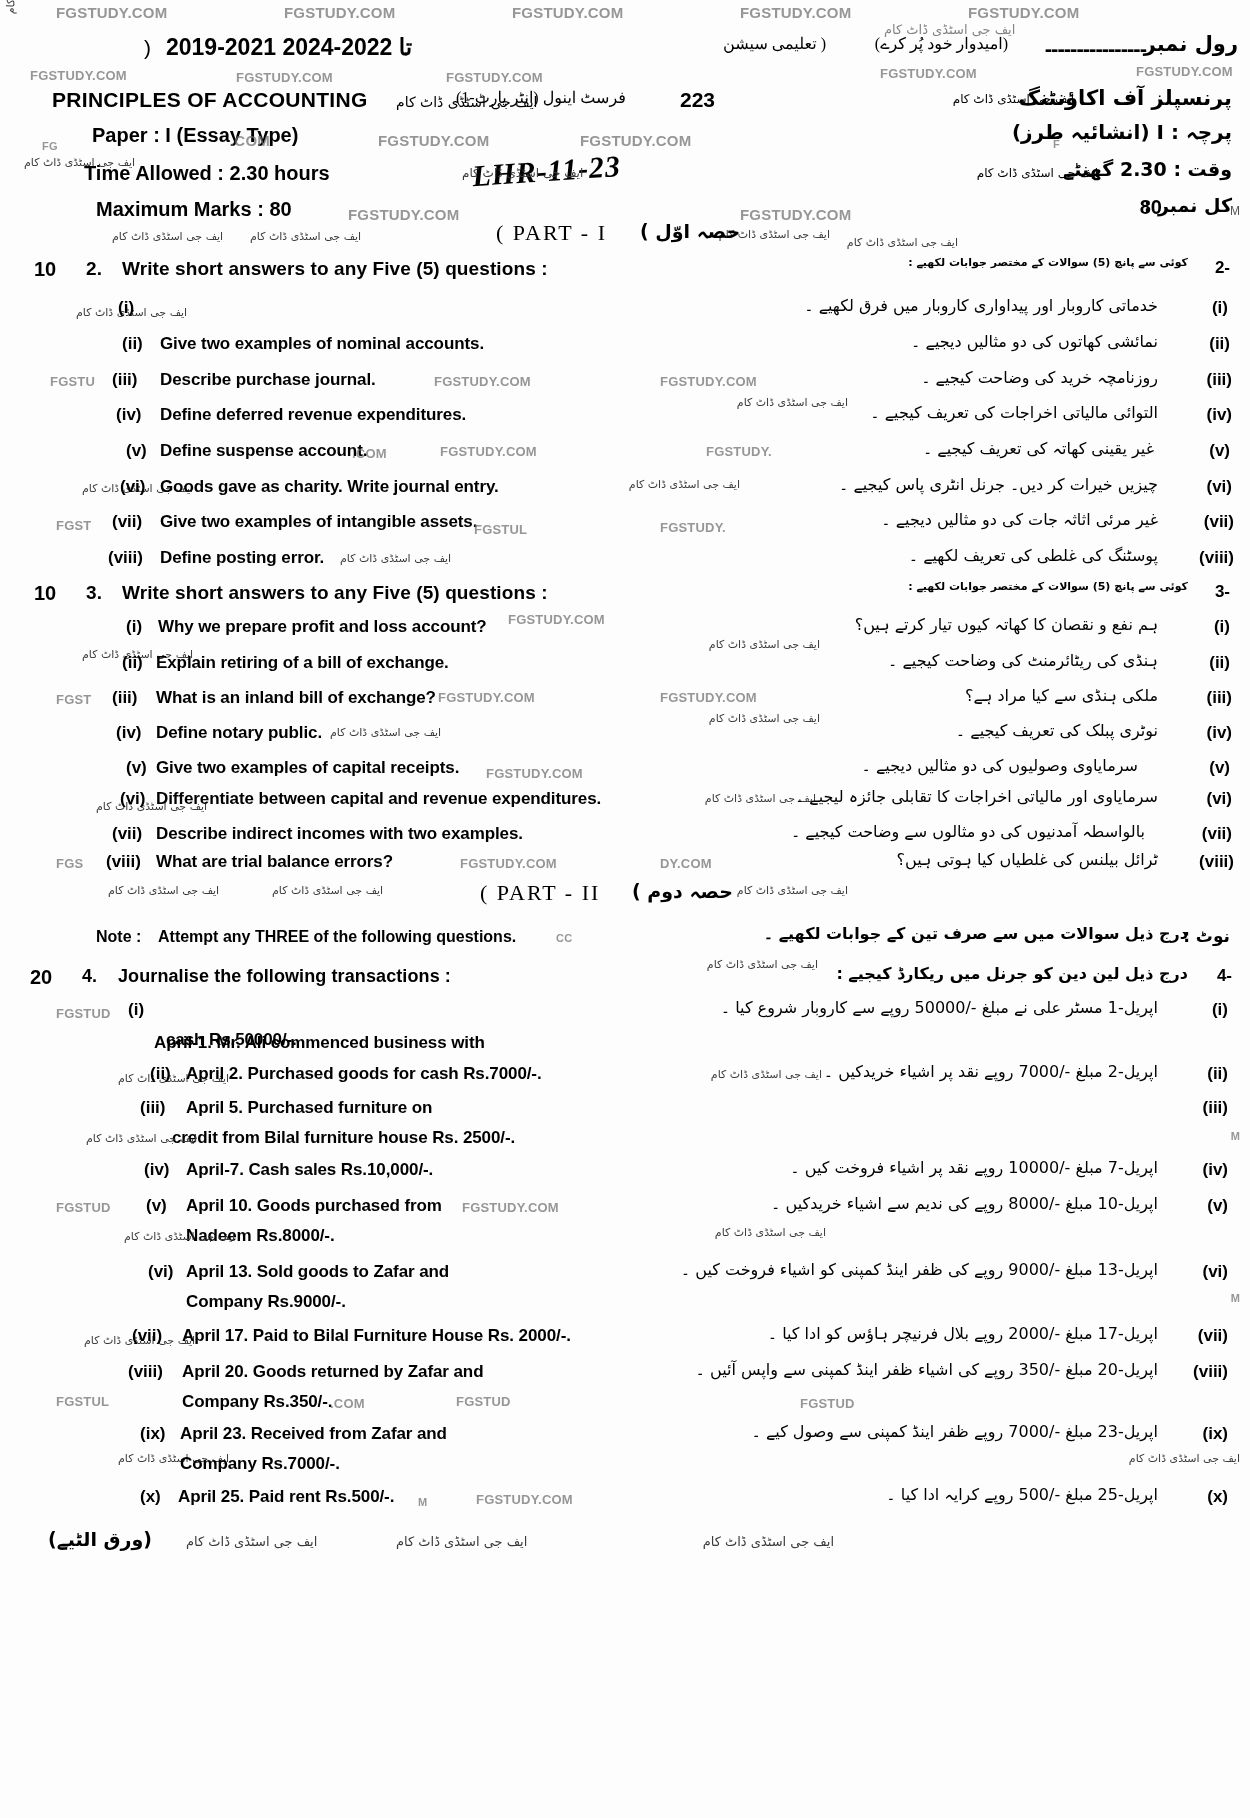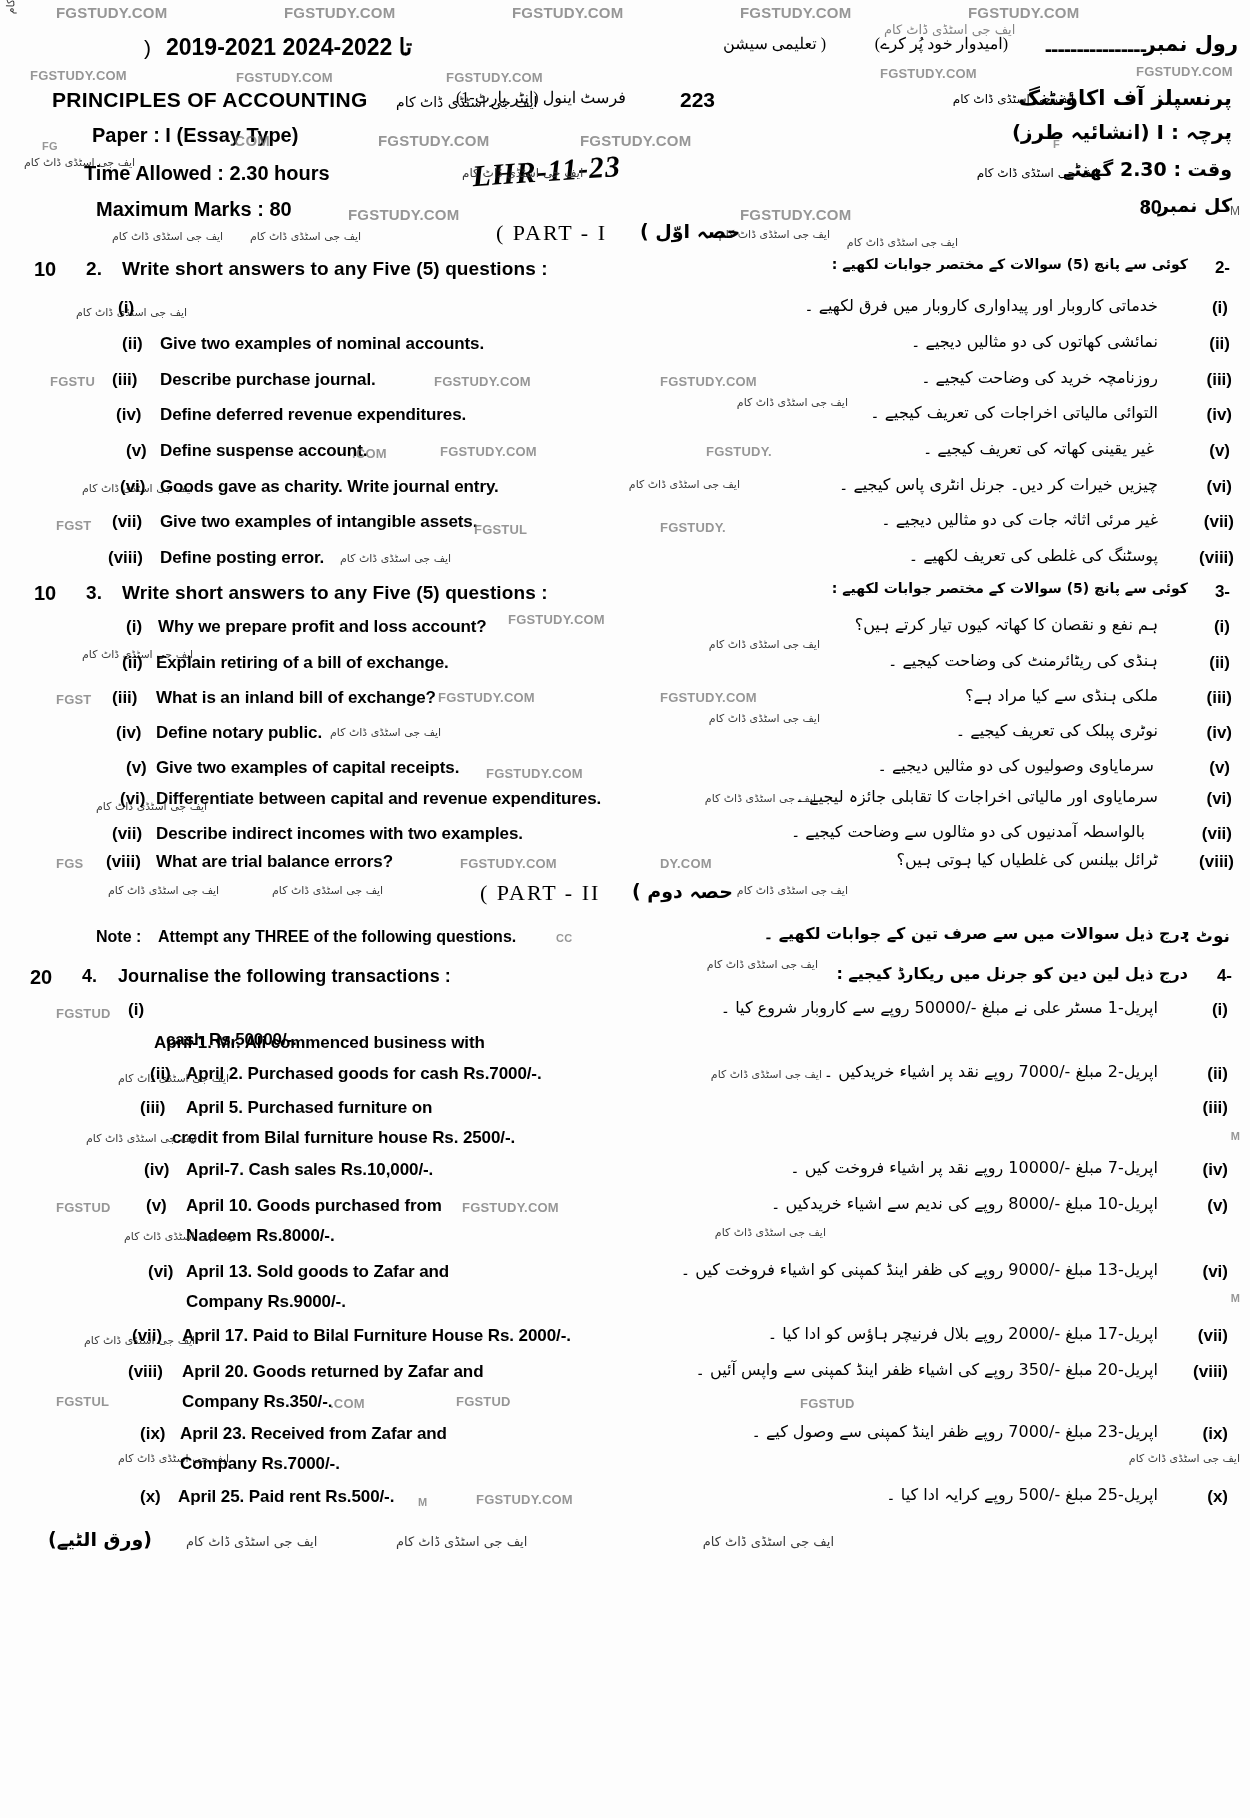--- a/index.html
+++ b/index.html
@@ -91,21 +91,21 @@
   .qitem {
     font-weight: 700;
     font-size: 17px;
     letter-spacing: -.1px;
   }
   .qnum { font-weight: 700; font-size: 17px; }
 
   .ur-q {
     font-family: "DejaVu Sans", sans-serif;
     direction: rtl;
-    font-size: 14px;
+    font-size: 11px;
     font-weight: 600;
   }
   .ur-item {
     font-family: "DejaVu Sans", sans-serif;
     direction: rtl;
     font-size: 16px;
   }
 
   .note-en { font-weight: 700; font-size: 16px; }
   .hand {
@@ -281,21 +281,21 @@
   <div class="abs qnum" style="left:116px; top:723px;">(iv)</div>
   <div class="abs qitem" style="left:156px; top:723px;">Define notary public.</div>
   <div class="abs sidemark" style="left:330px; top:726px;">ایف جی اسٹڈی ڈاٹ کام</div>
   <div class="abs sidemark" style="right:430px; top:712px;">ایف جی اسٹڈی ڈاٹ کام</div>
   <div class="abs ur-item" style="right:92px; top:721px;">نوٹری پبلک کی تعریف کیجیے ۔</div>
   <div class="abs qnum" style="right:18px; top:723px;">(iv)</div>
 
   <div class="abs qnum" style="left:126px; top:758px;">(v)</div>
   <div class="abs qitem" style="left:156px; top:758px;">Give two examples of capital receipts.</div>
   <div class="wm mid abs" style="left:486px; top:766px;">FGSTUDY.COM</div>
-  <div class="abs ur-item" style="right:96px; top:756px;">سرمایاوی وصولیوں کی دو مثالیں دیجیے ۔</div>
+  <div class="abs ur-item" style="right:112px; top:756px;">سرمایاوی وصولیوں کی دو مثالیں دیجیے ۔</div>
   <div class="abs qnum" style="right:20px; top:758px;">(v)</div>
 
   <div class="abs sidemark" style="left:96px; top:800px;">ایف جی اسٹڈی ڈاٹ کام</div>
   <div class="abs qnum" style="left:120px; top:789px;">(vi)</div>
   <div class="abs qitem" style="left:156px; top:789px;">Differentiate between capital and revenue expenditures.</div>
   <div class="abs sidemark" style="right:434px; top:792px;">ایف جی اسٹڈی ڈاٹ کام</div>
   <div class="abs ur-item" style="right:92px; top:787px;">سرمایاوی اور مالیاتی اخراجات کا تقابلی جائزہ لیجیے ۔</div>
   <div class="abs qnum" style="right:18px; top:789px;">(vi)</div>
 
   <div class="abs qnum" style="left:112px; top:824px;">(vii)</div>

